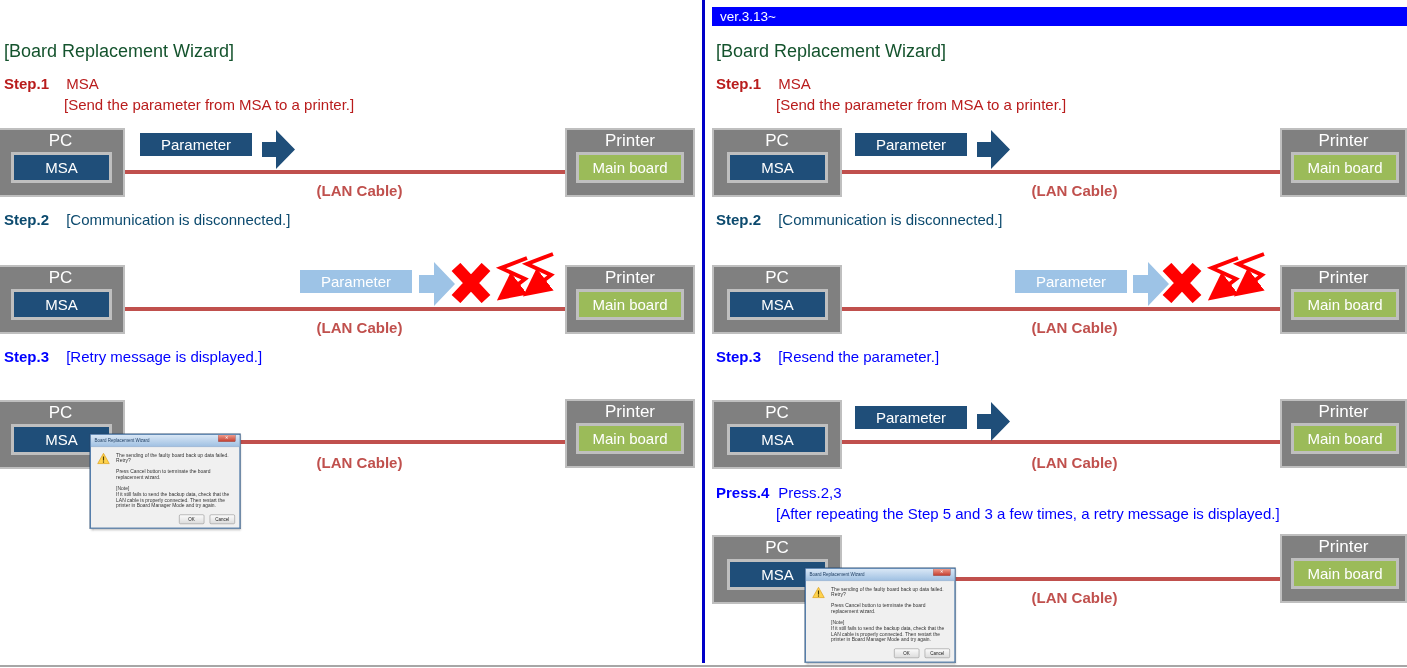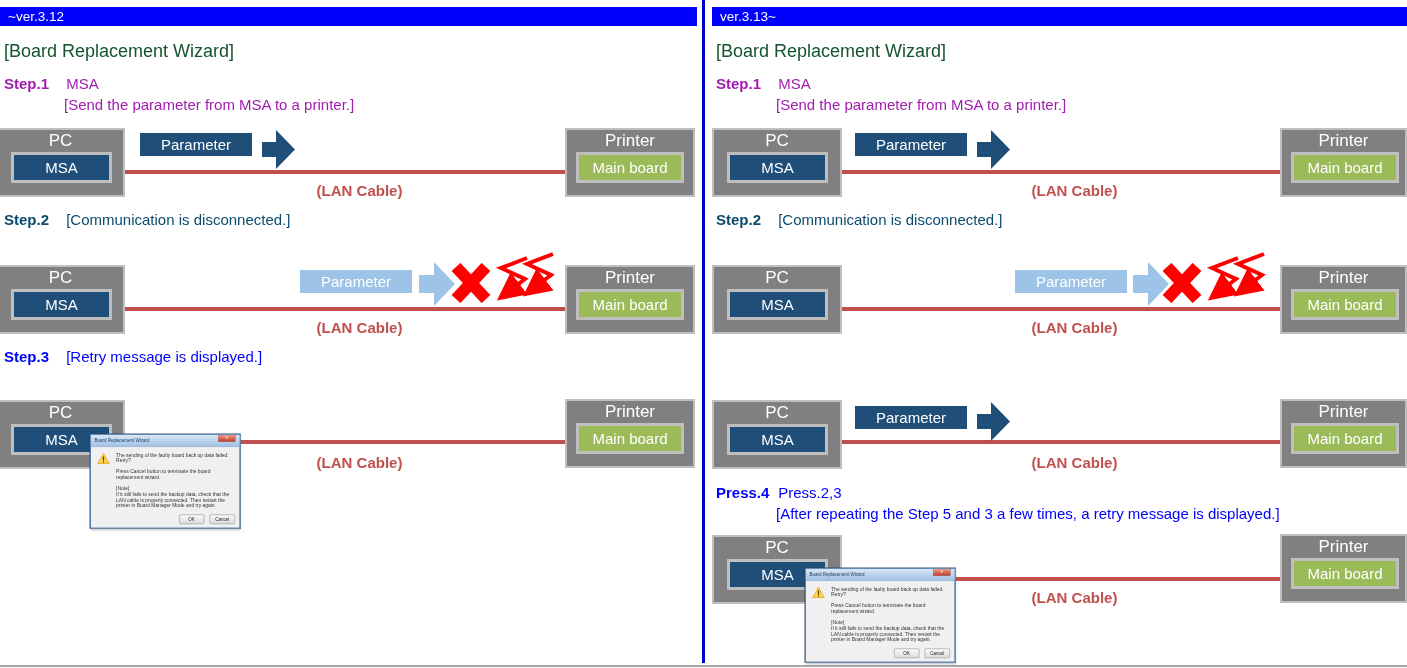--- a/index.html
+++ b/index.html
@@ -3,21 +3,21 @@
 <meta charset="utf-8">
 <style>
   html,body{margin:0;padding:0;background:#fff;}
   #stage{position:relative;width:1407px;height:668px;overflow:hidden;background:#fff;
          font-family:"Liberation Sans", sans-serif;}
   .banner{position:absolute;top:7px;height:19px;background:#0000FF;color:#fff;
           font-size:13.5px;line-height:19px;padding-left:8px;box-sizing:border-box;}
   .divider{position:absolute;left:702px;top:0;width:3px;height:663px;background:#0000C8;}
   .bottom-edge{position:absolute;left:0;top:665px;width:1407px;height:2px;background:#A6A6A6;}
   .wtitle{position:absolute;font-size:18px;color:#14532d;}
-  .step{position:absolute;font-size:15px;color:#a21caf;white-space:nowrap;}
+  .step{position:absolute;font-size:15px;color:#b91c1c;white-space:nowrap;}
   .step .slabel{font-weight:bold;display:inline-block;min-width:58px;}
   .step.red{color:#0c4a6e;}
   .step.blue{color:#0000FF;}
   .unit{position:absolute;height:69px;background:#808080;border:2px solid #BFBFBF;box-sizing:border-box;}
   .ulabel{color:#fff;font-size:17px;text-align:center;margin-top:1px;}
   .inner{position:absolute;top:22px;height:31px;box-sizing:border-box;border:3px solid #BFBFBF;
          color:#fff;text-align:center;font-size:15px;line-height:25px;}
   .msa{left:13px;width:101px;background:#1F4E79;}
   .mboard{left:9px;width:108px;background:#9BBB59;}
   .cable{position:absolute;height:4px;background:#C0504D;}
@@ -56,23 +56,20 @@
     <defs>
       <marker id="ah" markerWidth="7" markerHeight="7" refX="3.5" refY="3.5" orient="auto">
         <path d="M0,0 L7,3.5 L0,7 Z" fill="#FF0000"></path>
       </marker>
     </defs>
   </svg>
 
   <div class="divider"></div>
   <div class="bottom-edge"></div>
 
-  <div class="banner" style="left:0;width:697px;">
-    <span>~ver.3.12</span>
-  </div>
   <div class="wtitle" style="left:4px;top:41px;">[Board Replacement Wizard]</div>
 
   <div class="step" style="left:4px;top:75px;">
     <span class="slabel">Step.1</span>
     <span>MSA</span>
   </div>
   <div class="step" style="left:64px;top:96px;">
     <span>[Send the parameter from MSA to a printer.]</span>
   </div>
 
@@ -208,20 +205,24 @@
   <svg class="icn" style="left:1205px;top:251px;" width="64" height="57" viewBox="0 0 64 57">
     <path d="M33 7 L7 17 L31 28 L14 41" fill="none" stroke="#FF0000" stroke-width="4" marker-end="url(#ah)"></path>
     <path d="M59 3 L33 13 L57 24 L40 37" fill="none" stroke="#FF0000" stroke-width="4" marker-end="url(#ah)"></path>
   </svg>
   <div class="lan" style="left:1012px;top:319px;">(LAN Cable)</div>
   <div class="unit" style="left:1280px;top:265px;width:127px;">
     <div class="ulabel">Printer</div>
     <div class="inner mboard">Main board</div>
   </div>
 
+  <div class="step blue" style="left:716px;top:348px;">
+    <span class="slabel">Step.3</span>
+    <span>[Resend the parameter.]</span>
+  </div>
 
   <div class="cable" style="left:823px;top:440px;width:467px;"></div>
   <div class="unit" style="left:712px;top:400px;width:130px;">
     <div class="ulabel">PC</div>
     <div class="inner msa">MSA</div>
   </div>
   <div class="param dark" style="left:855px;top:406px;">Parameter</div>
   <svg class="icn" style="left:977px;top:400px;" width="33" height="43" viewBox="0 0 33 43">
     <polygon points="0,14 14,14 14,2 33,21.5 14,41 14,29 0,29" fill="#1F4E79"></polygon>
   </svg>

